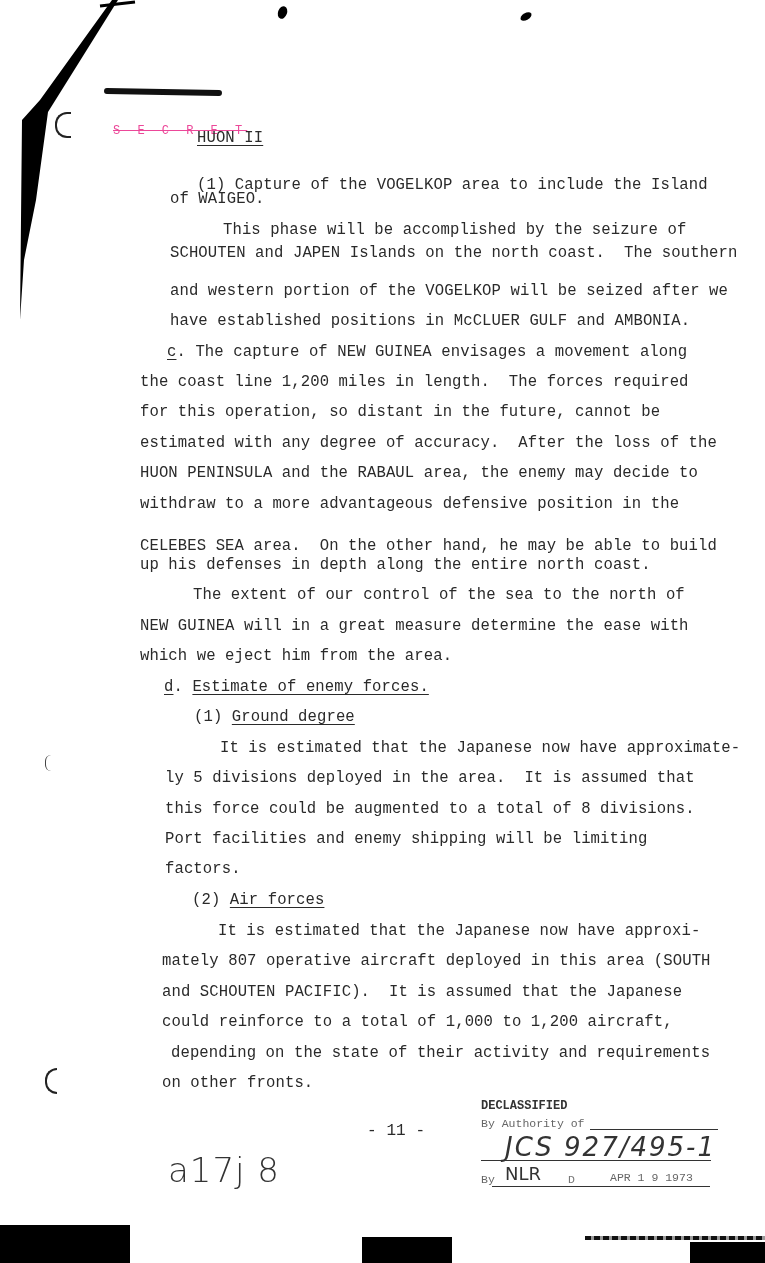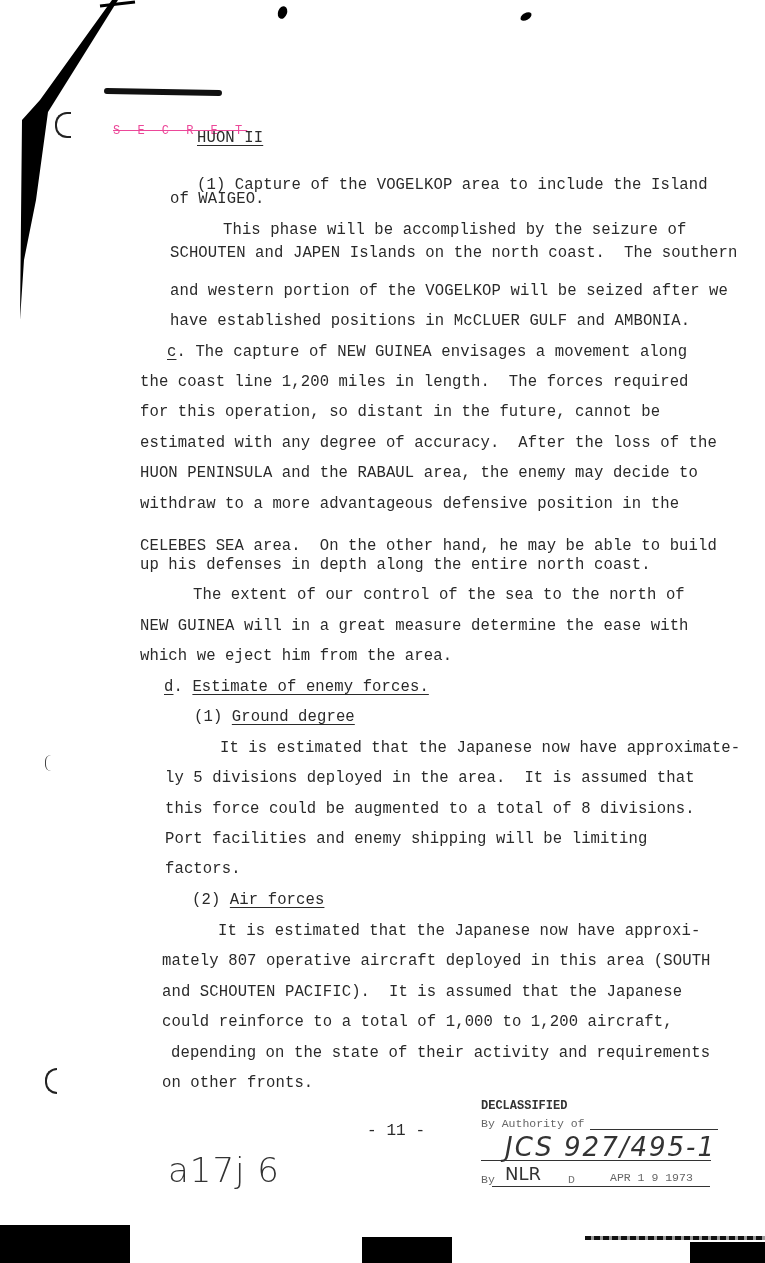--- a/index.html
+++ b/index.html
@@ -74,21 +74,21 @@
   <div class="line" style="left:192px;top:891px"><span>(2) </span><span class="u">Air forces</span></div>
   <div class="line" style="left:218px;top:922px">It is estimated that the Japanese now have approxi-</div>
   <div class="line" style="left:162px;top:952px">mately 807 operative aircraft deployed in this area (SOUTH</div>
   <div class="line" style="left:162px;top:983px">and SCHOUTEN PACIFIC).  It is assumed that the Japanese</div>
   <div class="line" style="left:162px;top:1013px">could reinforce to a total of 1,000 to 1,200 aircraft,</div>
   <div class="line" style="left:171px;top:1044px">depending on the state of their activity and requirements</div>
   <div class="line" style="left:162px;top:1074px">on other fronts.</div>
 </div>
 
 <div class="line" style="left:367px;top:1122px;font-size:16px">- 11 -</div>
-<div class="hand" style="left:168px;top:1150px;font-size:34px;font-weight:300;letter-spacing:1px">a17j 6</div>
+<div class="hand" style="left:168px;top:1150px;font-size:34px;font-weight:300;letter-spacing:1px">a17j 8</div>
 
 <div>
   <div class="stamp" style="left:481px;top:1099px;font-weight:bold;font-size:12px">DECLASSIFIED</div>
   <div class="stamp" style="left:481px;top:1117px;color:#666">By Authority of</div>
   <div class="stamp-line" style="left:590px;top:1129px;width:128px"></div>
   <div class="hand" style="left:505px;top:1132px;font-size:26px;font-style:italic;letter-spacing:2px">JCS 927/495-1</div>
   <div class="stamp-line" style="left:481px;top:1160px;width:230px"></div>
   <div class="stamp" style="left:481px;top:1173px;color:#666">By</div>
   <div class="hand" style="left:505px;top:1163px;font-size:18px;">NLR</div>
   <div class="stamp" style="left:568px;top:1173px;color:#777">D</div>

